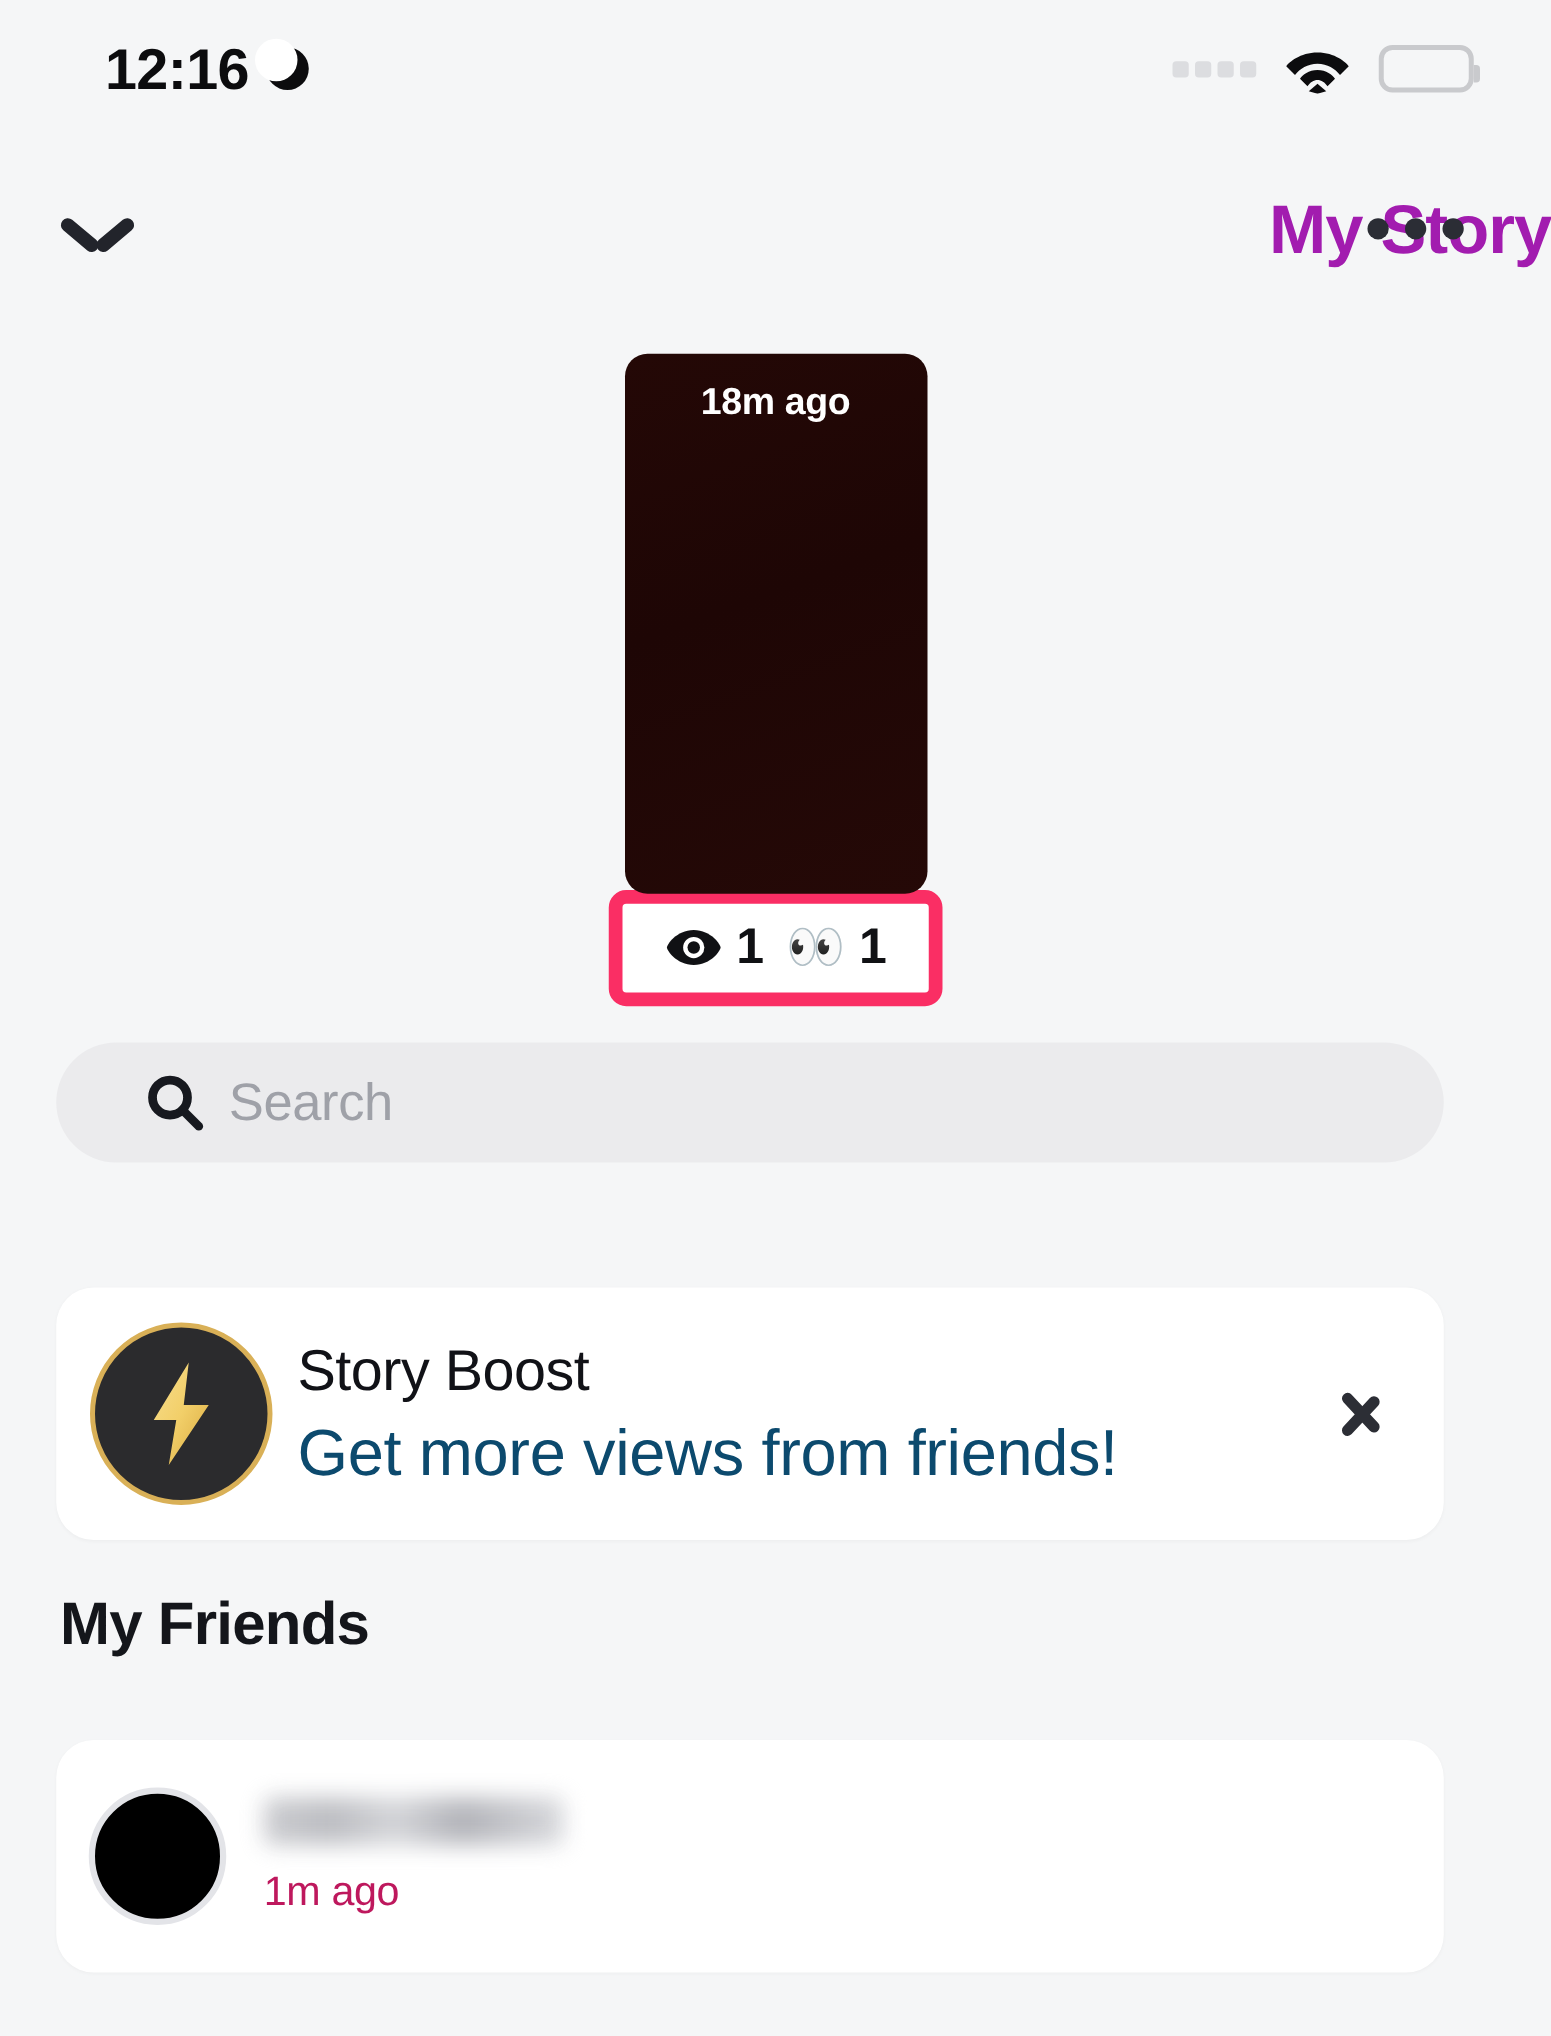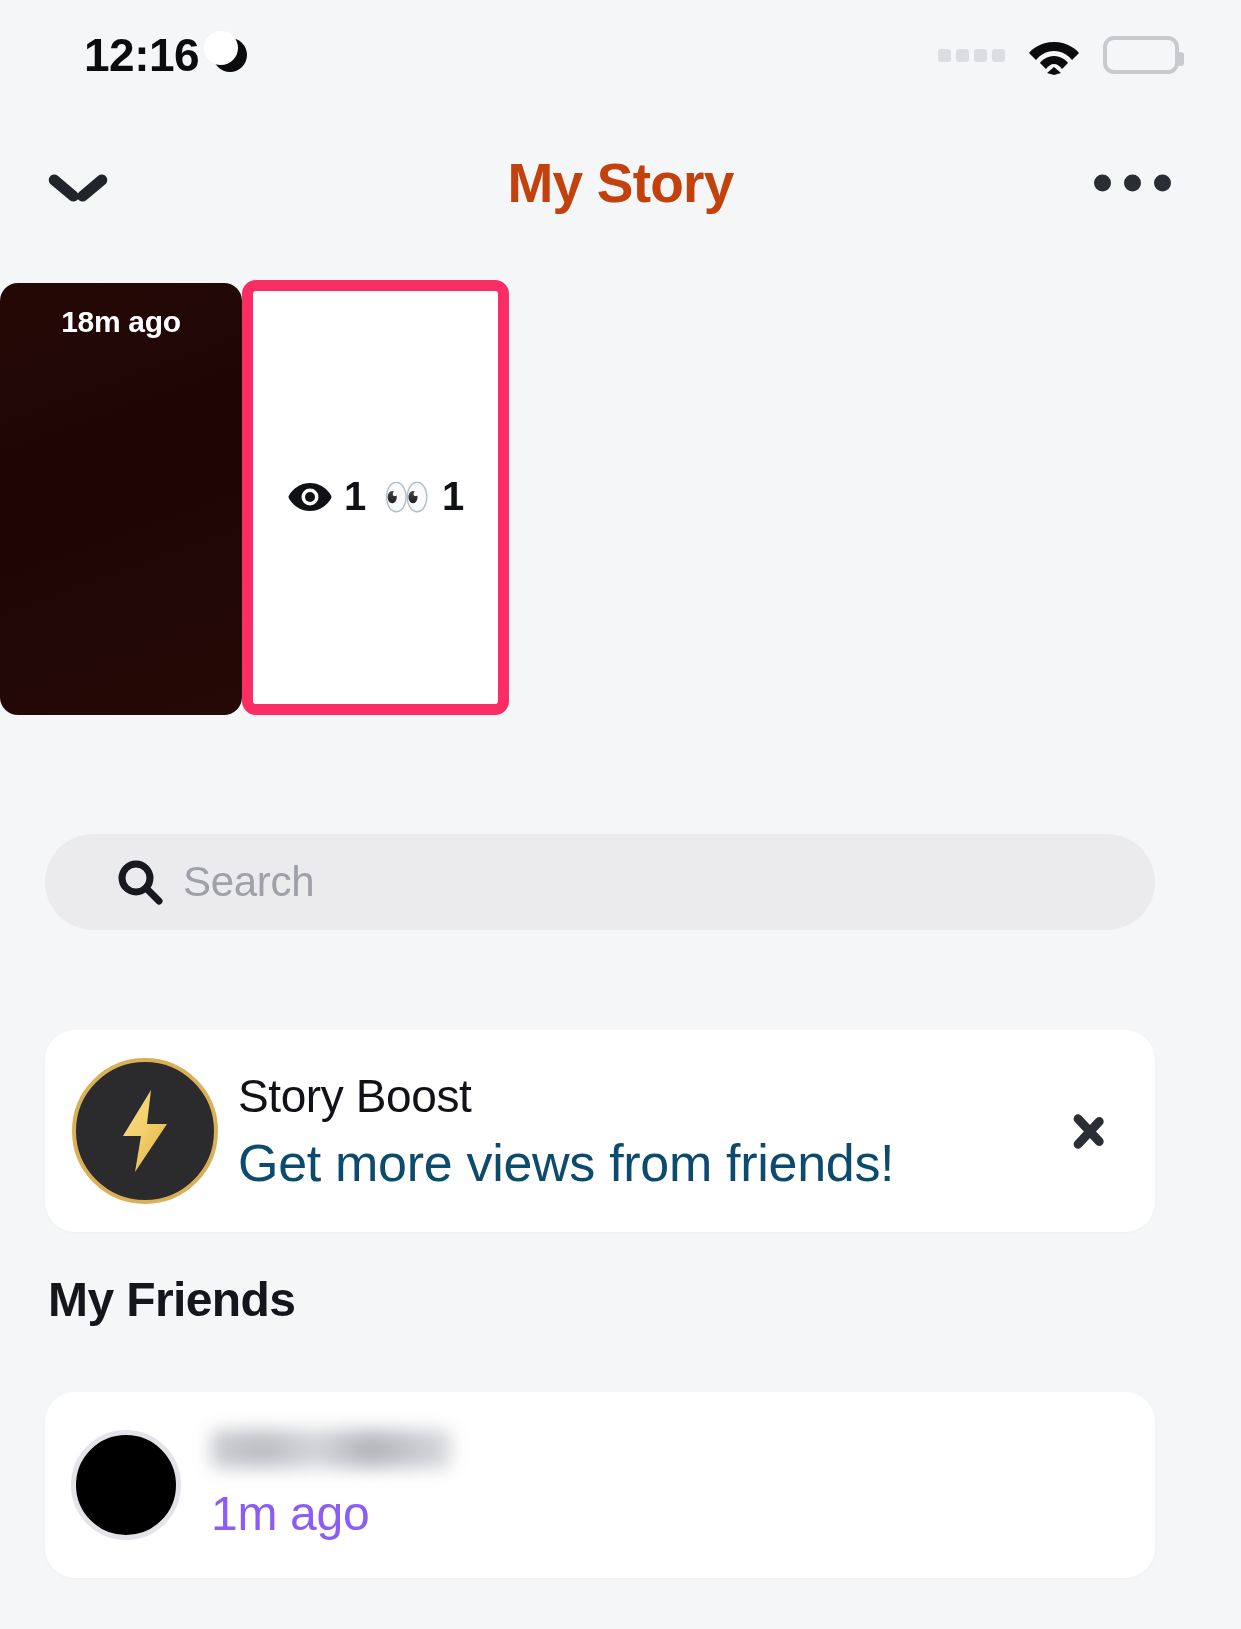--- a/index.html
+++ b/index.html
@@ -47,29 +47,29 @@
   .nav-back { position:absolute; left:36px; top:50%; transform:translateY(-50%);
               width:84px; height:84px; display:flex; align-items:center; justify-content:center; cursor:pointer; }
   .chev-down { width:56px; height:32px; position:relative; }
   .chev-down::before, .chev-down::after {
     content:""; position:absolute; top:4px; width:36px; height:11px; background:#22242B; border-radius:6px;
   }
   .chev-down::before { left:0;  transform:rotate(40deg);  transform-origin:left center; }
   .chev-down::after  { right:0; transform:rotate(-40deg); transform-origin:right center; }
 
   .nav-title {
-    width:100%; text-align:center; font-size:55px; font-weight:bold;
-    color:#c2410c; letter-spacing:-0.8px;
+    width:100%; text-align:right; font-size:55px; font-weight:bold;
+    color:#a21caf; letter-spacing:-0.8px;
   }
   .nav-more { position:absolute; right:48px; top:50%; transform:translateY(-50%);
               display:flex; gap:13px; align-items:center; cursor:pointer; padding:22px; }
   .nav-more i { width:17px; height:17px; border-radius:50%; background:#2B2D35; display:block; }
 
   
-  .story-wrap { position:absolute; top:283px; left:0; width:1241px; display:flex; flex-direction:row; }
+  .story-wrap { position:absolute; top:283px; left:0; width:1241px; display:flex; flex-direction:column; align-items:center; }
   .thumb {
     width:242px; height:432px; border-radius:18px;
     background:linear-gradient(160deg,#240806 0%,#1E0605 45%,#250907 100%);
     position:relative; overflow:hidden;
   }
   .thumb-time {
     position:absolute; top:22px; left:0; width:100%; text-align:center;
     color:#FFFFFF; font-size:30px; font-weight:bold; letter-spacing:-0.3px;
   }
 
@@ -134,21 +134,21 @@
   .avatar {
     width:110px; height:110px; border-radius:50%;
     background:#000000; border:5px solid #E3E4E8; flex:none;
   }
   .friend-text { margin-left:30px; }
   .friend-name-blur {
     width:240px; height:38px; border-radius:6px;
     background:linear-gradient(90deg,#C9CACE 0%,#B9BABF 22%,#D2D3D7 44%,#AFB0B6 66%,#D6D7DB 100%);
     filter:blur(9px); opacity:.95; margin-bottom:18px;
   }
-  .friend-time { font-size:48px; color:#8b5cf6; letter-spacing:-0.3px; }
+  .friend-time { font-size:33px; color:#be185d; letter-spacing:-0.3px; }
 </style>
 </head>
 <body>
 
 <div class="screen">
 
   <div class="statusbar">
     <div class="sb-left">
       <span class="sb-time">12:16</span>
       <span class="moon-icon"></span>

